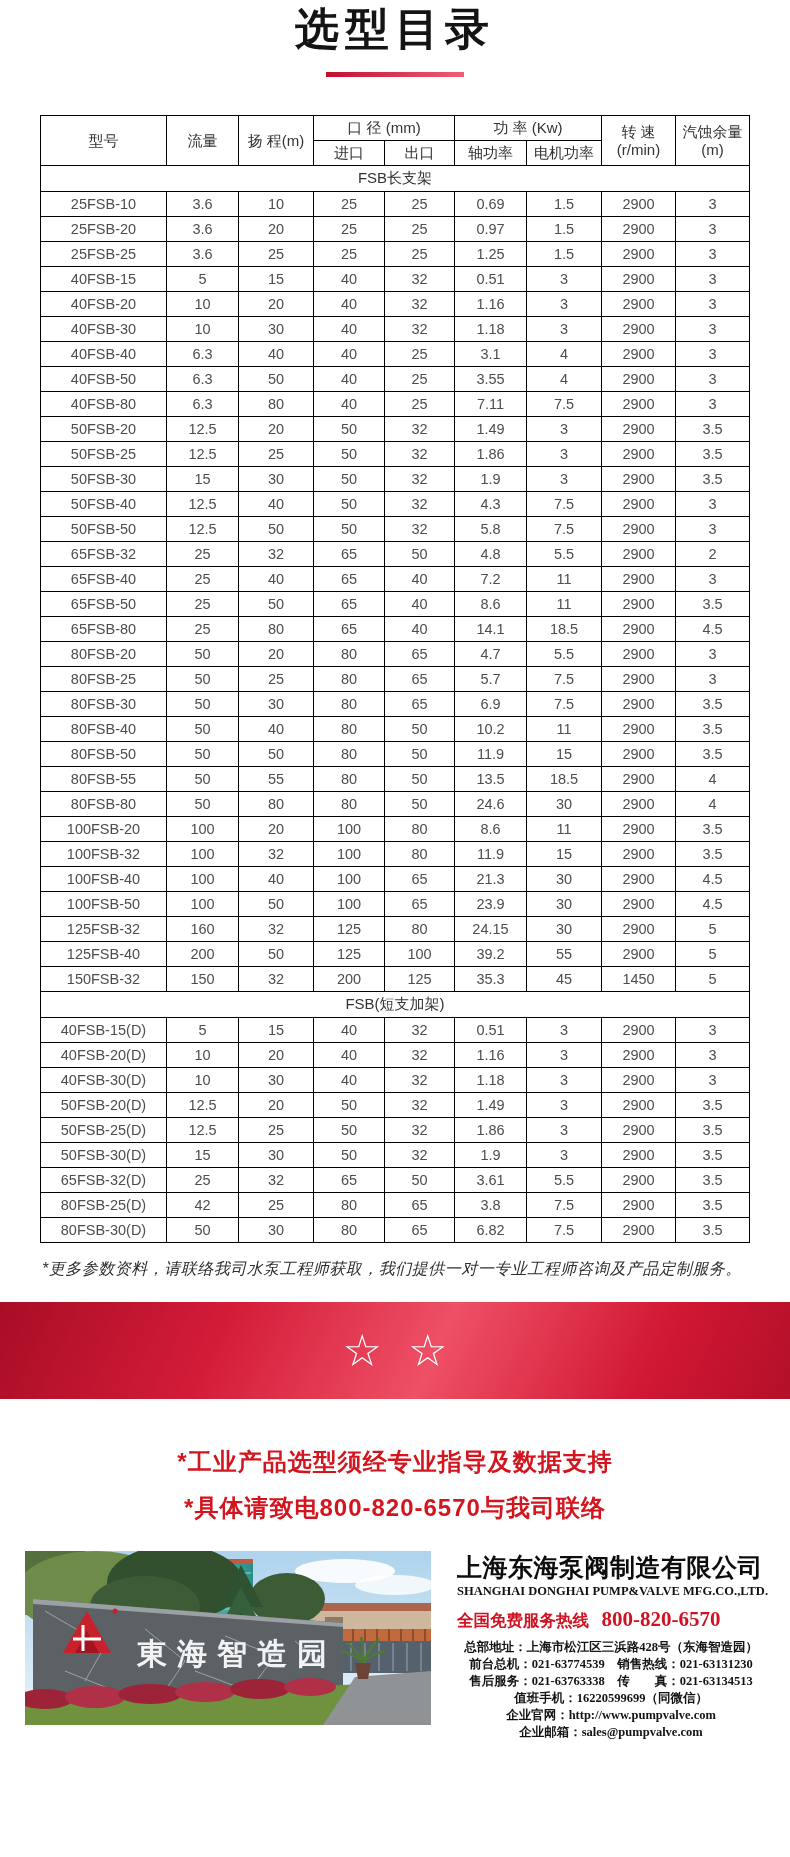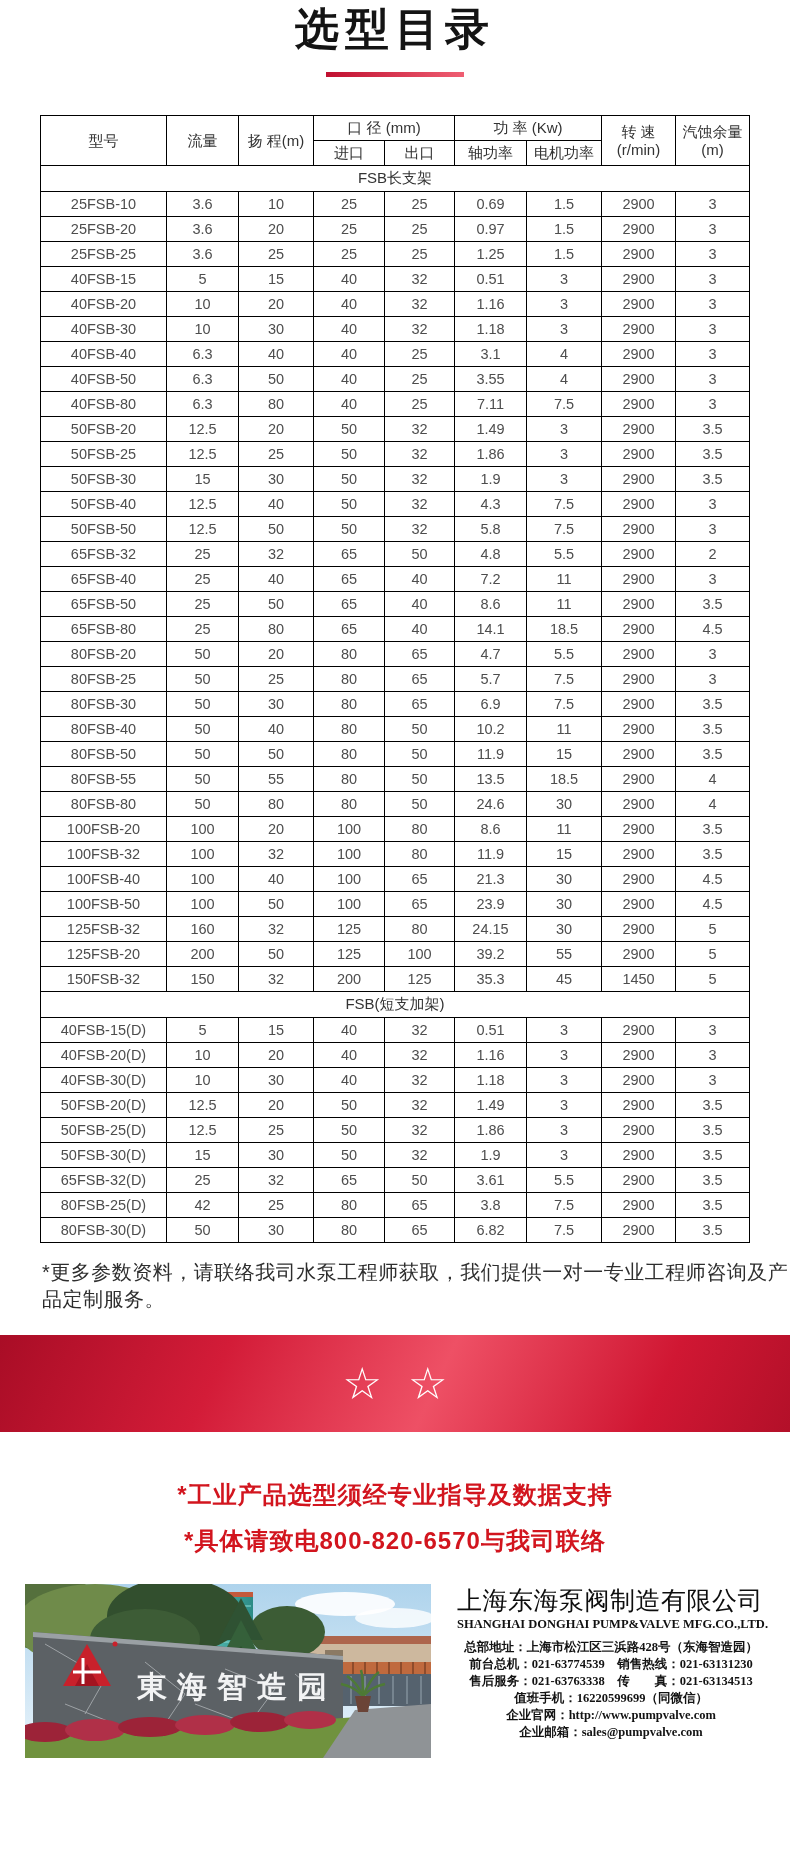--- a/index.html
+++ b/index.html
@@ -21,39 +21,39 @@
     margin: 38px 0 0 40px; width: 709px;
     border-collapse: collapse; table-layout: fixed;
   }
   .spec-table td, .spec-table th {
     border: 1px solid #000; text-align: center; vertical-align: middle;
     font-weight: normal; padding: 0;
   }
   .spec-table thead th { height: 25px; font-size: 15px; color: #333; line-height: 1.15; }
   .spec-table tbody td { height: 25px; font-size: 14.5px; color: #4d4d4d; }
   .spec-table td.section-cell { font-size: 15px; color: #333; height: 26px; }
-  .footnote { margin: 16px 0 0 42px; font-size: 20px; color: #2e2e2e; letter-spacing: 0.5px; }
+  .footnote { margin: 16px 0 0 42px; font-size: 16px; color: #2e2e2e; letter-spacing: 0.5px; font-style: italic; }
   .order-banner {
     margin-top: 22px; height: 97px; width: 100%;
     background: linear-gradient(115deg, #a90d26 0%, #d31c38 28%, #ee5065 55%, #d01733 82%, #b31029 100%);
     display: flex; align-items: center; justify-content: center; gap: 26px;
   }
   .order-banner .banner-star { color: #fff; font-size: 44px; line-height: 1; font-weight: 400; }
   .order-banner .banner-title {
     color: #fff; font-size: 46px; font-weight: 900;
     letter-spacing: 16px; text-indent: 16px; line-height: 1;
   }
   .notice-block { margin-top: 40px; text-align: center; }
   .notice-line {
     color: #d2151e; font-weight: 800; font-size: 24px; line-height: 46px; letter-spacing: 1px;
   }
   .footer { display: flex; margin: 20px 25px 0; }
   .photo-wrap { flex: 0 0 406px; width: 406px; height: 174px; overflow: hidden; text-align: right; }
   .company { margin-left: 26px; padding-top: 0; width: 308px; }
-  .company-cn { font-size: 25px; font-weight: 400; color: #0d0d0d; white-space: nowrap; letter-spacing: 0.5px; }
+  .company-cn { font-size: 25px; font-weight: 700; color: #0d0d0d; white-space: nowrap; letter-spacing: 0.5px; }
   .company-en {
     font-size: 12.5px; font-weight: 700; color: #111;
     font-family: "Liberation Serif", "DejaVu Serif", serif; white-space: nowrap;
   }
   .hotline { margin-top: 8px; color: #cf1322; font-weight: 800; white-space: nowrap; }
   .hotline-label { font-size: 16.5px; }
   .hotline-number { font-size: 21px; margin-left: 8px; font-family: "Liberation Serif", "DejaVu Serif", serif; }
   .contacts { margin-top: 7px; text-align: center; }
   .contact-line {
     font-size: 12.5px; font-weight: 700; color: #131313; line-height: 17px;
@@ -429,21 +429,21 @@
         <td>160</td>
         <td>32</td>
         <td>125</td>
         <td>80</td>
         <td>24.15</td>
         <td>30</td>
         <td>2900</td>
         <td>5</td>
       </tr>
       <tr>
-        <td>125FSB-20</td>
+        <td>125FSB-40</td>
         <td>200</td>
         <td>50</td>
         <td>125</td>
         <td>100</td>
         <td>39.2</td>
         <td>55</td>
         <td>2900</td>
         <td>5</td>
       </tr>
       <tr>
@@ -684,20 +684,24 @@
             <path d="M338,112 C330,104 324,102 316,100"></path>
           <path d="M338,112 C346,104 352,102 360,100"></path>
         </g>
         <path d="M330,112 L346,112 L343,128 L333,128 Z" fill="#6b4437"></path>
       </g>
     </svg>
   </div>
   <div class="company">
     <div class="company-cn">上海东海泵阀制造有限公司</div>
     <div class="company-en">SHANGHAI DONGHAI PUMP&amp;VALVE MFG.CO.,LTD.</div>
+    <div class="hotline">
+      <span class="hotline-label">全国免费服务热线</span>
+      <span class="hotline-number">800-820-6570</span>
+    </div>
     <div class="contacts">
         <div class="contact-line">总部地址：上海市松江区三浜路428号（东海智造园）</div>
         <div class="contact-line">前台总机：021-63774539　销售热线：021-63131230</div>
         <div class="contact-line">售后服务：021-63763338　传　　真：021-63134513</div>
         <div class="contact-line">值班手机：16220599699（同微信）</div>
         <div class="contact-line">企业官网：http://www.pumpvalve.com</div>
         <div class="contact-line">企业邮箱：sales@pumpvalve.com</div>
       </div>
   </div>
 </div>

